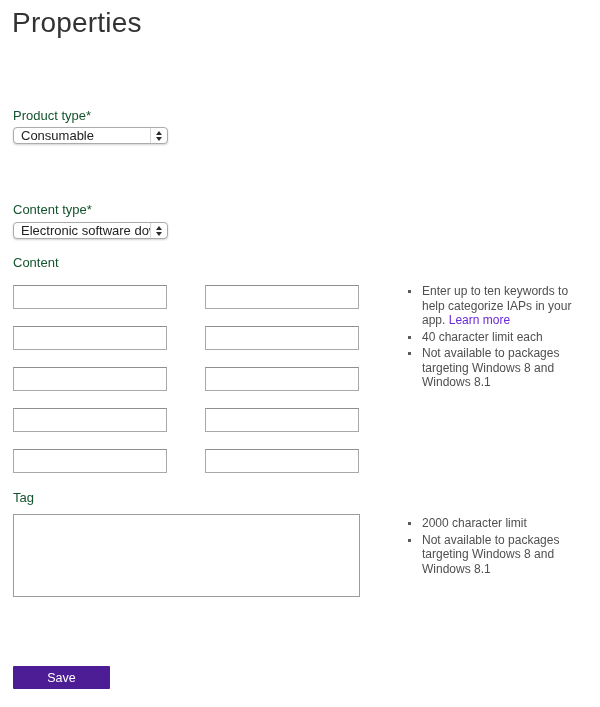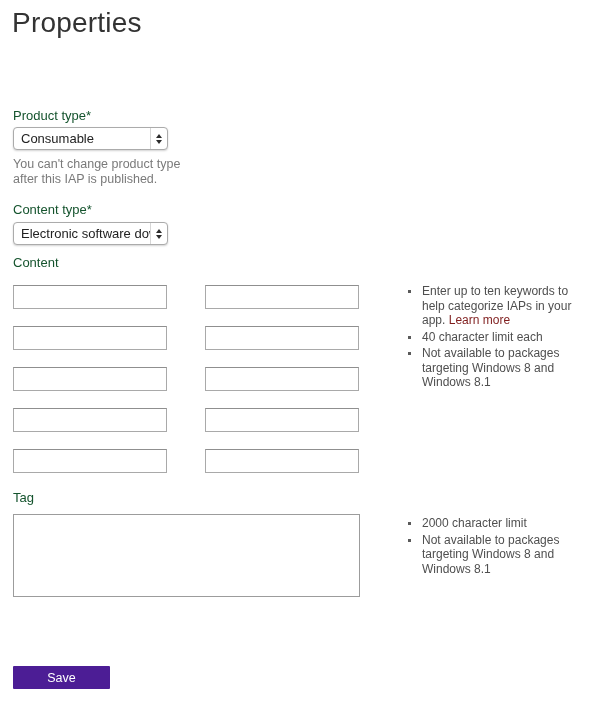--- a/index.html
+++ b/index.html
@@ -33,21 +33,21 @@
     left: 13px;
     font-size: 13px;
     color: #14532d;
   }
 
   
   .select {
     position: absolute;
     left: 13px;
     width: 155px;
-    height: 23px;
+    height: 17px;
     background: #ffffff;
     border: 1px solid #ababab;
     border-radius: 4px;
     box-shadow: 0 1px 2px rgba(0,0,0,0.18);
     display: flex;
     align-items: center;
     cursor: default;
     overflow: hidden;
   }
   .select-value {
@@ -142,21 +142,21 @@
   }
   .tips .bullet {
     flex: none;
     width: 3px;
     height: 3px;
     background: #5a5a5a;
     margin-top: 6px;
     margin-right: 11px;
   }
   .tips .link {
-    color: #7f1d1d;
+    color: #6d28d9;
     text-decoration: none;
     cursor: pointer;
   }
 
   .save-button {
     position: absolute;
     left: 13px;
     top: 666px;
     width: 97px;
     height: 23px;
@@ -177,21 +177,20 @@
   <h1 class="page-title">Properties</h1>
 
   <div class="field-label" style="top:108px;">Product type*</div>
   <div class="select" style="top:127px;">
     <span class="select-value">Consumable</span>
     <span class="select-stepper">
       <span class="tri-up"></span>
         <span class="tri-down"></span>
     </span>
   </div>
-  <div class="field-note" style="top:157px;">You can't change product type after this IAP is published.</div>
 
   <div class="field-label" style="top:202px;">Content type*</div>
   <div class="select" style="top:222px;">
     <span class="select-value">Electronic software download</span>
     <span class="select-stepper">
       <span class="tri-up"></span>
         <span class="tri-down"></span>
     </span>
   </div>
 

